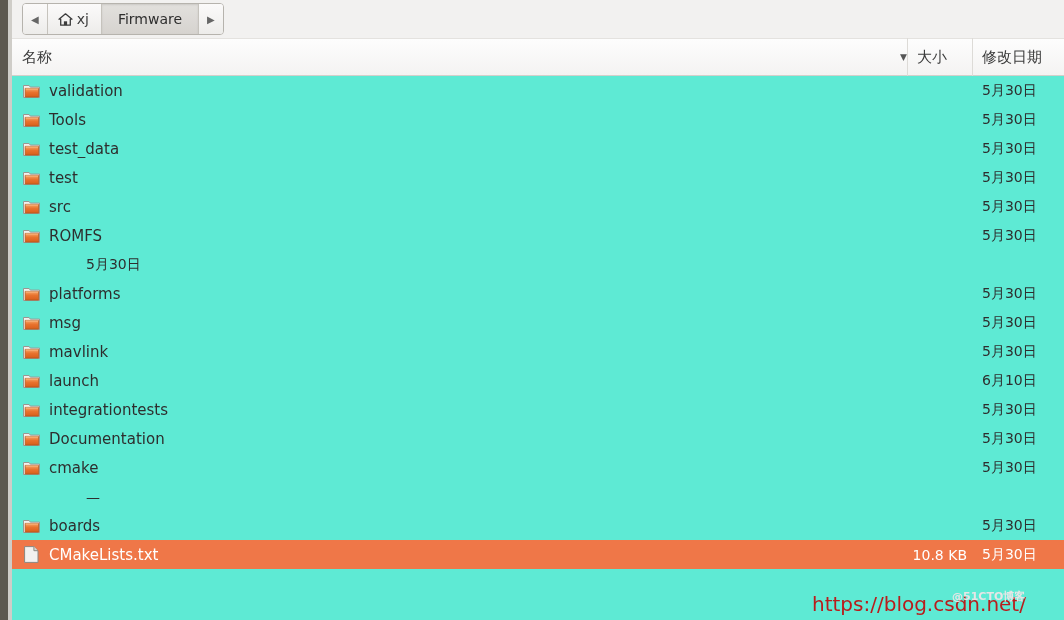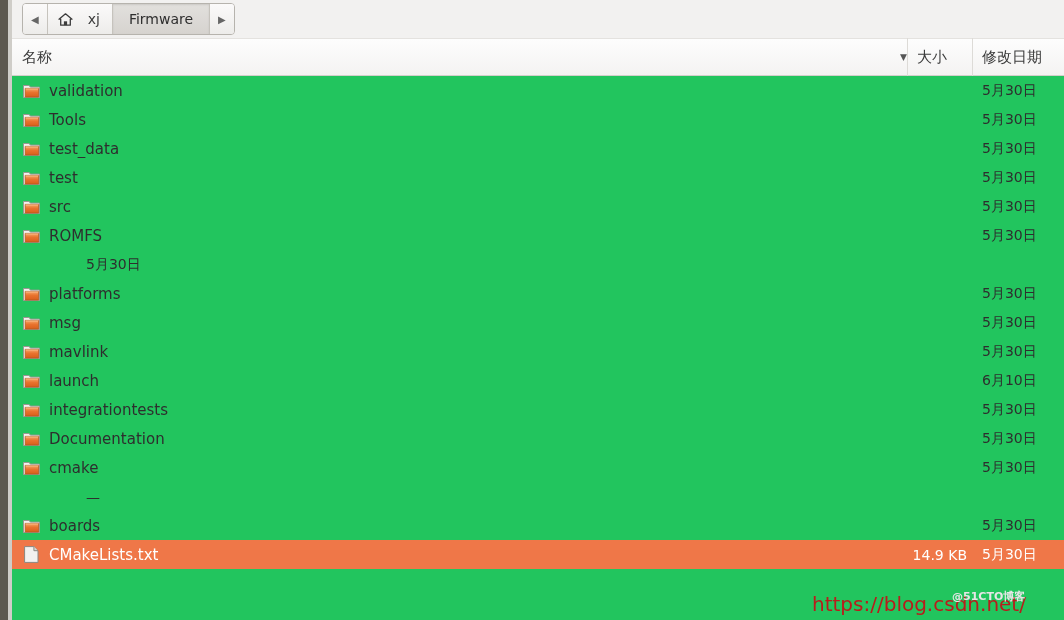--- a/index.html
+++ b/index.html
@@ -68,21 +68,21 @@
     cursor: default;
     white-space: nowrap;
   }
   .pb-btn:last-child { border-right: none; }
   .pb-arrow {
     color: #666;
     font-size: 10px;
     padding: 0 8px;
   }
   .pb-home {
-    gap: 15px;
+    gap: 4px;
     padding: 0 12px 0 10px;
   }
   .pb-current {
     background: linear-gradient(to bottom, #e2e0dd 0%, #d6d3cf 100%);
     color: #2e2e2e;
     padding: 0 16px;
     box-shadow: 0 1px 2px rgba(0,0,0,0.10) inset;
   }
   .home-glyph {
     width: 15px; height: 13px;
@@ -131,21 +131,21 @@
     font-size: 9px;
     color: #555;
     line-height: 1;
   }
 
   
   .listbody {
     position: absolute;
     left: 12px; top: 76px;
     width: 1052px; height: 544px;
-    background: #22c55e;
+    background: #5eead4;
     overflow: hidden;
   }
   .row {
     height: 29px;
     display: flex;
     align-items: center;
     font-size: 15px;
     color: #2e2e2e;
     cursor: default;
   }
@@ -526,21 +526,21 @@
       <div class="row selected">
         <div class="cell-name">
           <span class="icon-wrap">
             <svg width="15" height="17" viewBox="0 0 15 17">
               <path d="M0.6 0.6 h9.3 l4.1 4.1 v11.7 h-13.4 z" fill="#f2f1ef" stroke="#8b8780" stroke-width="1"></path>
               <path d="M9.9 0.6 v4.1 h4.1" fill="#d9d7d2" stroke="#8b8780" stroke-width="1" stroke-linejoin="round"></path>
             </svg>
           </span>
           <span>CMakeLists.txt</span>
         </div>
-        <div class="cell-size">14.9 KB</div>
+        <div class="cell-size">10.8 KB</div>
         <div class="cell-date">5月30日</div>
       </div>
     </div>
 
   <div class="watermark wm-csdn">https://blog.csdn.net/</div>
   <div class="watermark wm-cto">@51CTO博客</div>
 
 </div>
 
 </body></html>

